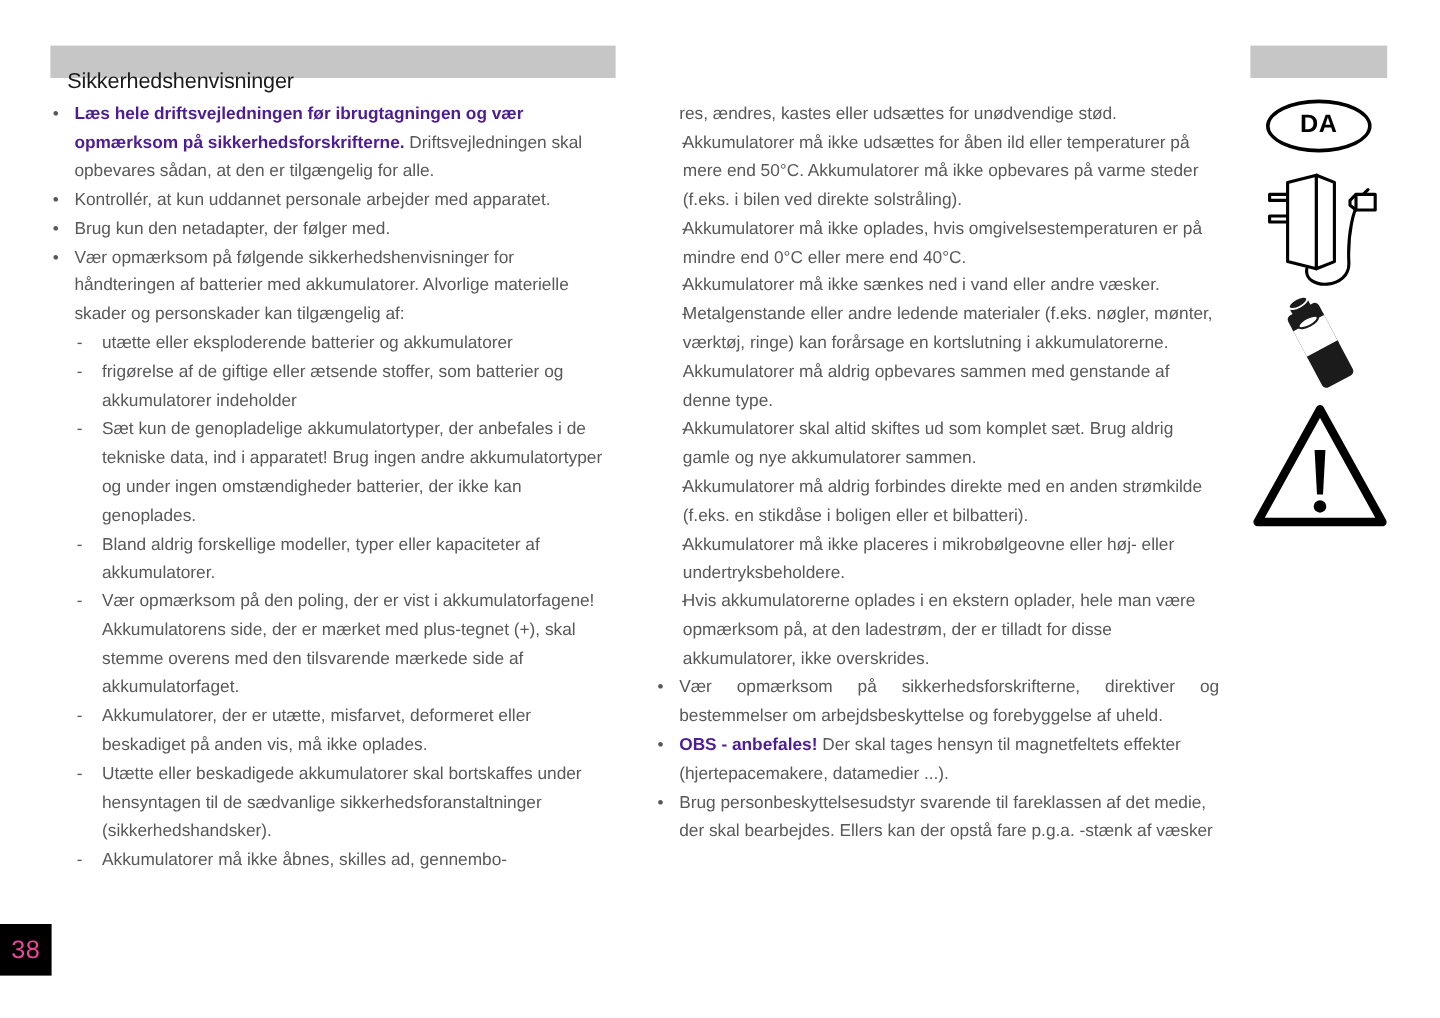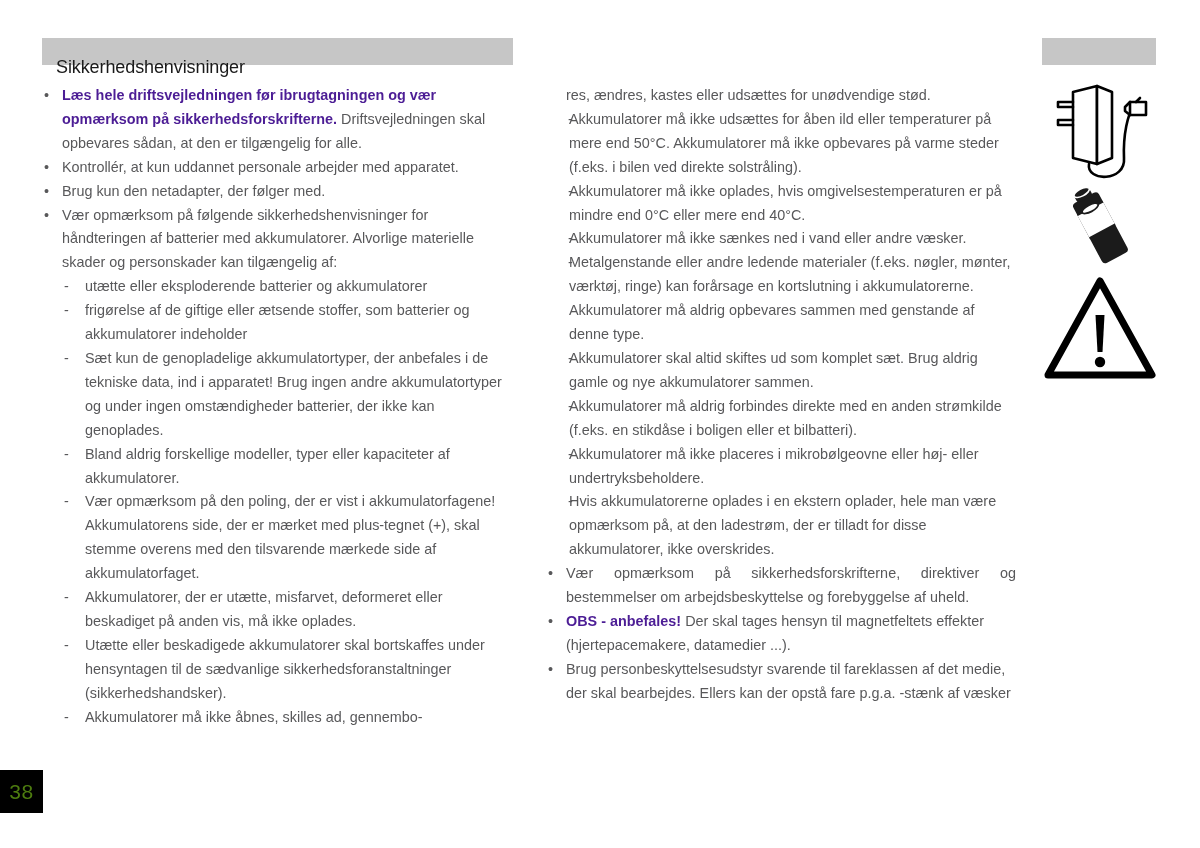--- a/index.html
+++ b/index.html
@@ -169,21 +169,21 @@
   }
 
   
   #page-number-tab {
     position: absolute;
     left: 0;
     top: 770px;
     width: 43px;
     height: 43px;
     background: #000000;
-    color: #4d7c0f;
+    color: #ec4899;
     font-size: 21px;
     line-height: 43px;
     text-align: center;
     letter-spacing: 0.5px;
   }
 </style>
 </head>
 <body>
 
 <div id="page">
@@ -304,20 +304,24 @@
       <li class="item">
         <span class="marker">•</span>
         <span class="txt">Brug personbeskyttelsesudstyr svarende til fareklassen af det medie, der skal bearbejdes. Ellers kan der opstå fare p.g.a. -stænk af væsker</span>
       </li>
     </ul>
 
   </div>
 
   <div id="sidebar">
 
+    <div class="icon-slot" id="lang-badge">
+      <div class="oval"></div>
+      <div class="oval-label">DA</div>
+    </div>
 
     <div class="icon-slot" style="height:104px;">
       <svg class="svg-icon" width="116" height="104" viewBox="0 0 116 104">
         <g fill="none" stroke="#000" stroke-width="2.6" stroke-linejoin="round" stroke-linecap="round">
 
           <path d="M31 14 L55 8 L55 86 L31 80 Z" fill="#fff"></path>
           <path d="M55 8 L70 14 L70 80 L55 86 Z" fill="#fff"></path>
 
           <path d="M31 24 L16 24 L16 29 L31 29"></path>
           <path d="M31 42 L16 42 L16 47 L31 47"></path>

